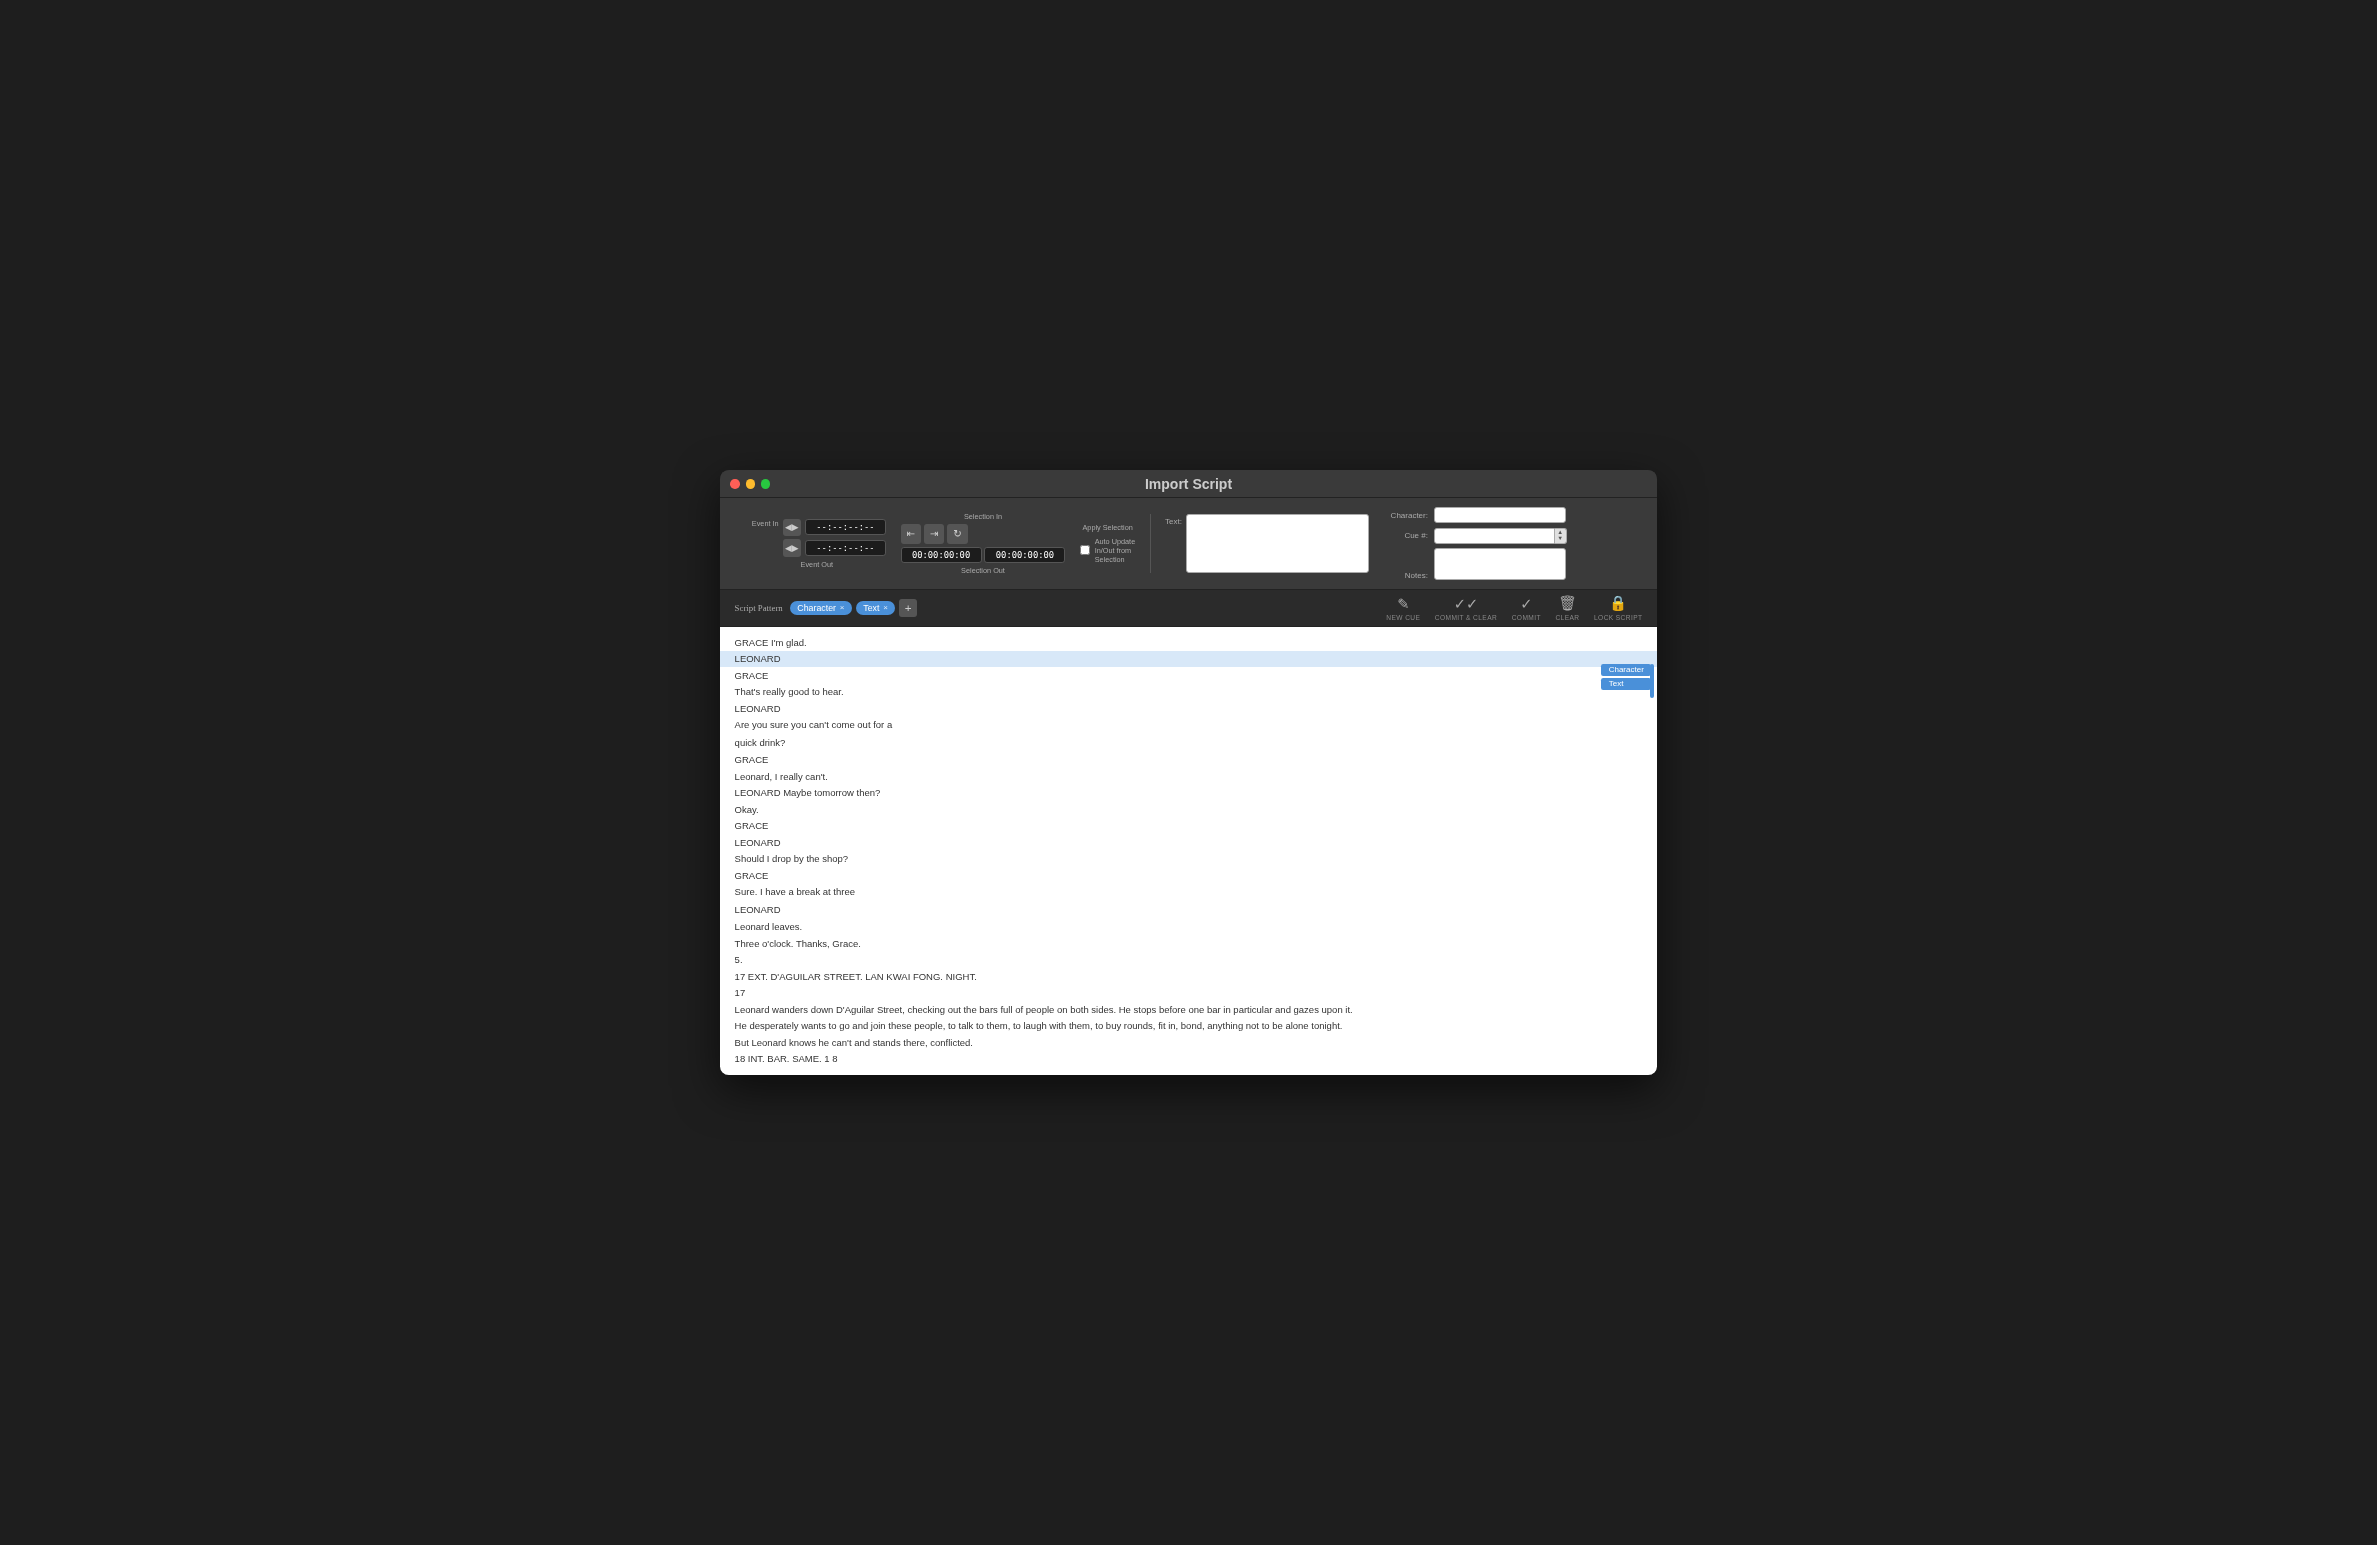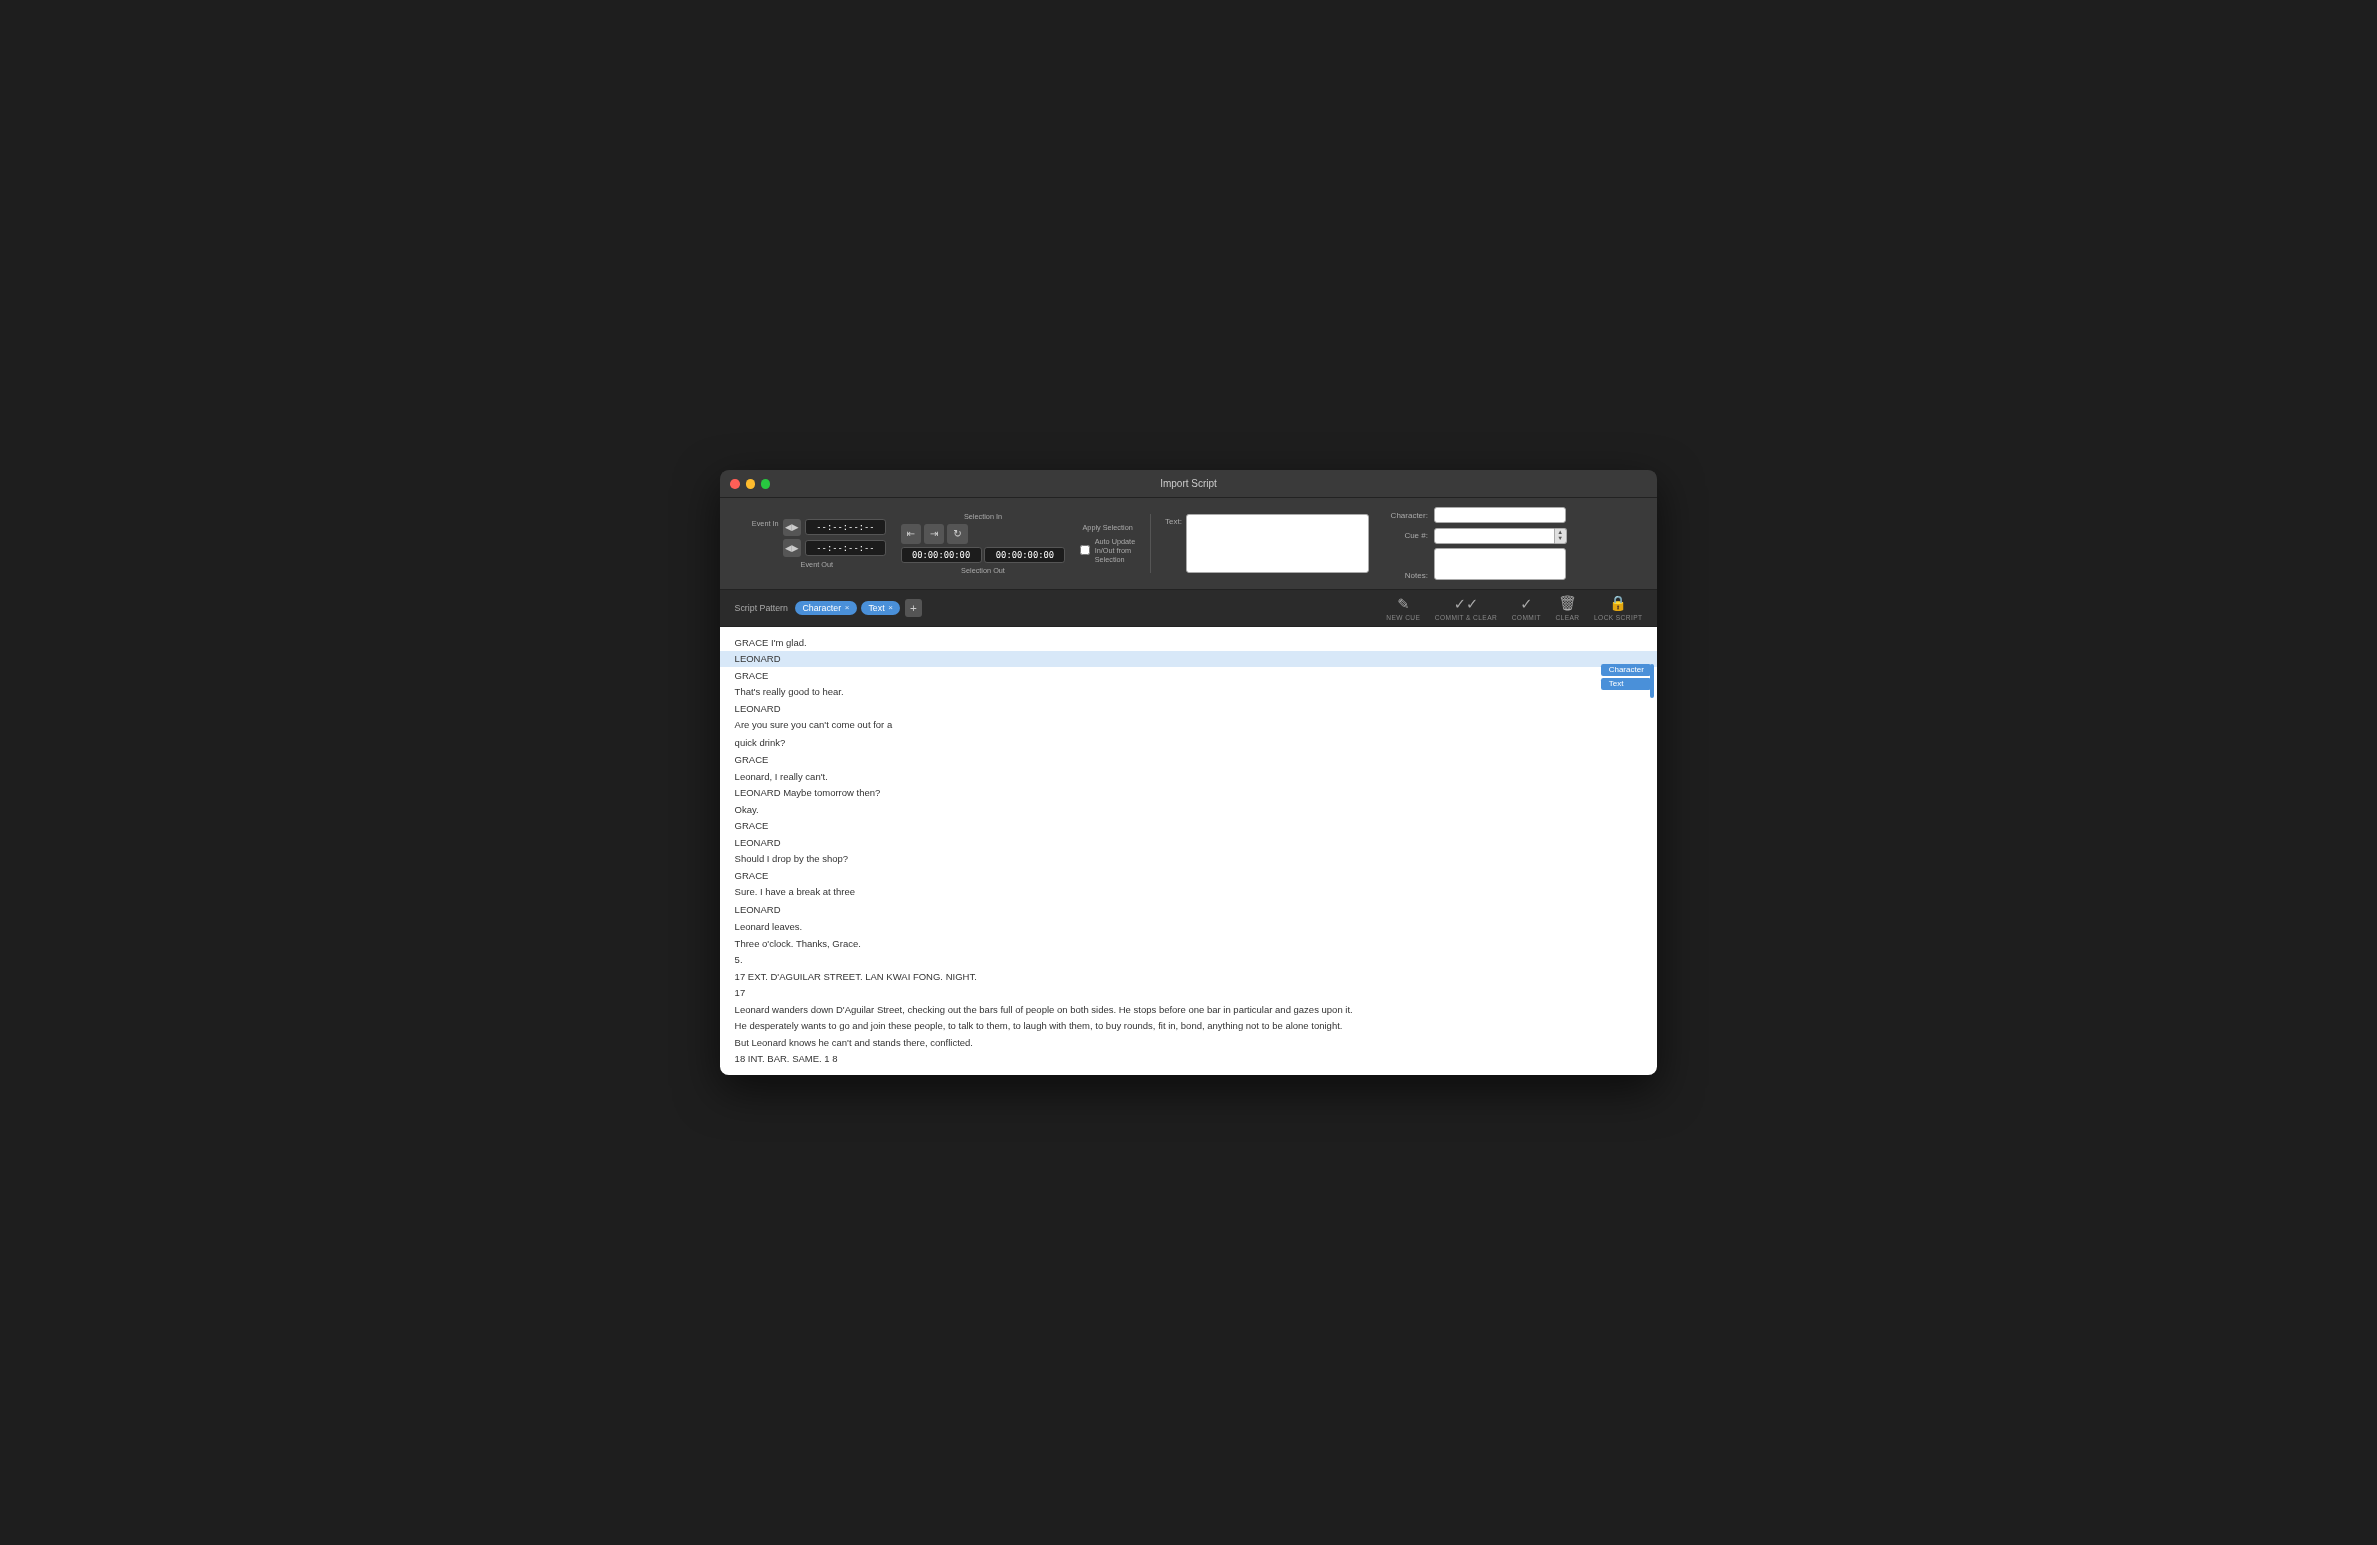--- a/index.html
+++ b/index.html
@@ -40,22 +40,22 @@
       cursor: pointer;
     }
     .tl-red { background: #ff5f57; }
     .tl-yellow { background: #febc2e; }
     .tl-green { background: #28c840; }
     .titlebar-title {
       position: absolute;
       left: 50%;
       transform: translateX(-50%);
       color: #ccc;
-      font-size: 10px;
-      font-weight: 400;
+      font-size: 14px;
+      font-weight: 700;
     }
     
     .top-panel {
       background: #3a3a3a;
       padding: 8.8px 14.6px;
       display: flex;
       align-items: center;
       gap: 14.6px;
       border-bottom: 0.7px solid #222;
     }
@@ -199,20 +199,21 @@
       padding: 4.4px 14.6px;
       display: flex;
       align-items: center;
       gap: 0;
       border-bottom: 0.7px solid #222;
     }
     .script-pattern-label {
       color: #aaa;
       font-size: 8.8px;
       margin-right: 7.3px;
+      font-family: Liberation Serif, serif;
     }
     .pattern-tags {
       display: flex;
       gap: 4.4px;
       align-items: center;
     }
     .tag {
       background: #4a90d9;
       color: #fff;
       border-radius: 8.8px;

